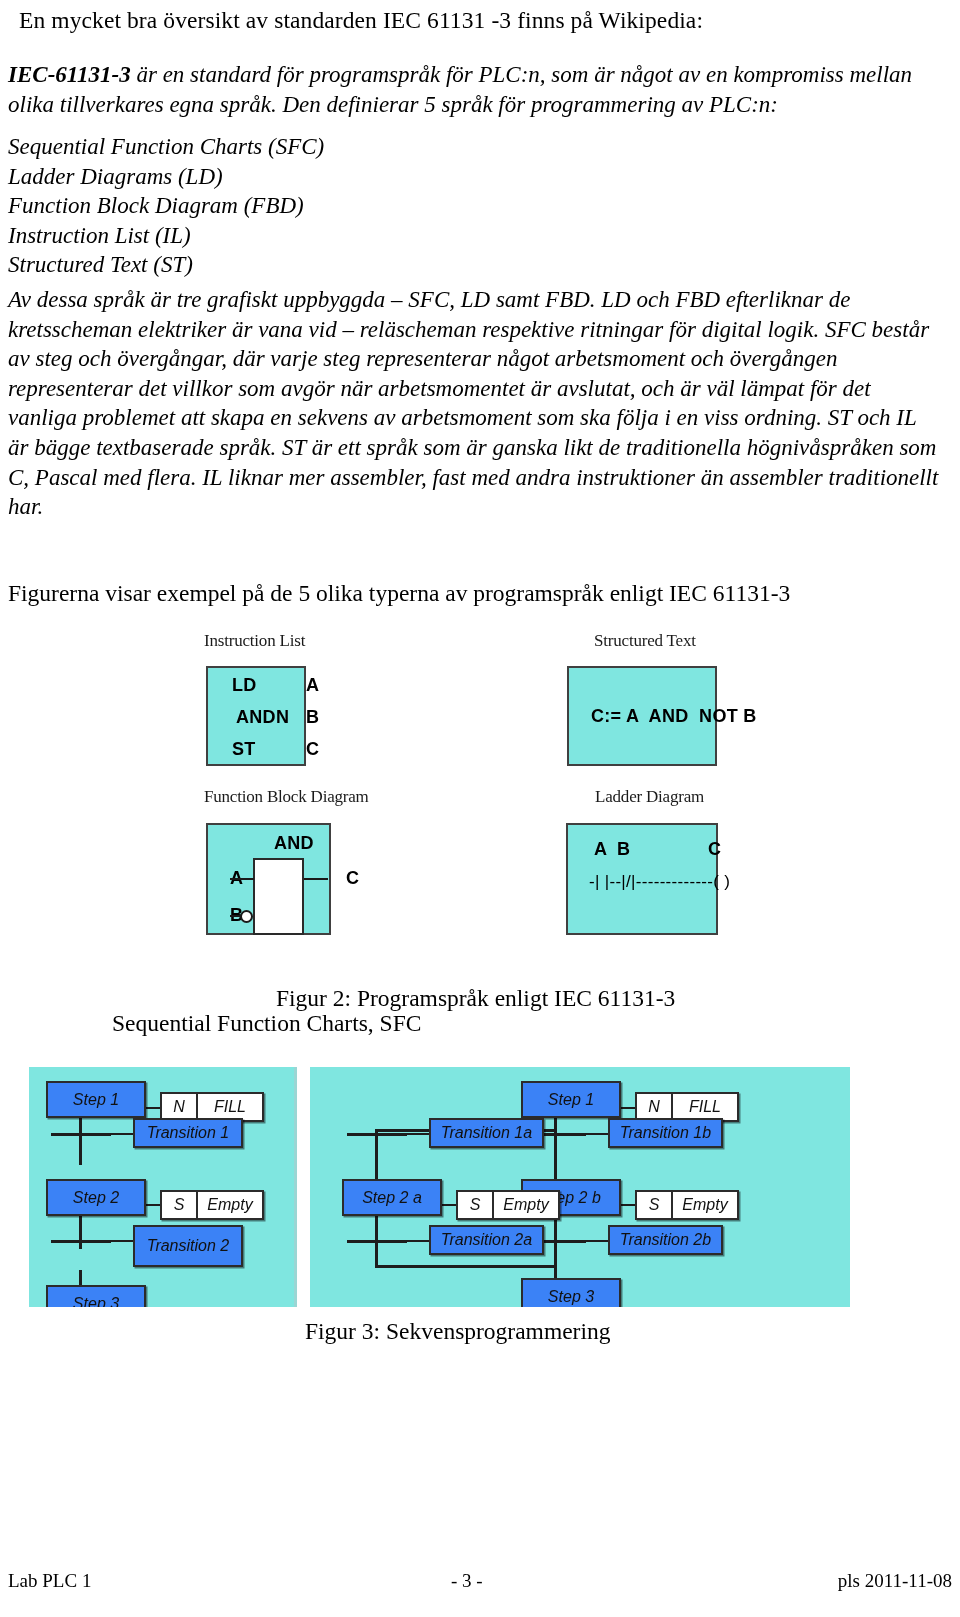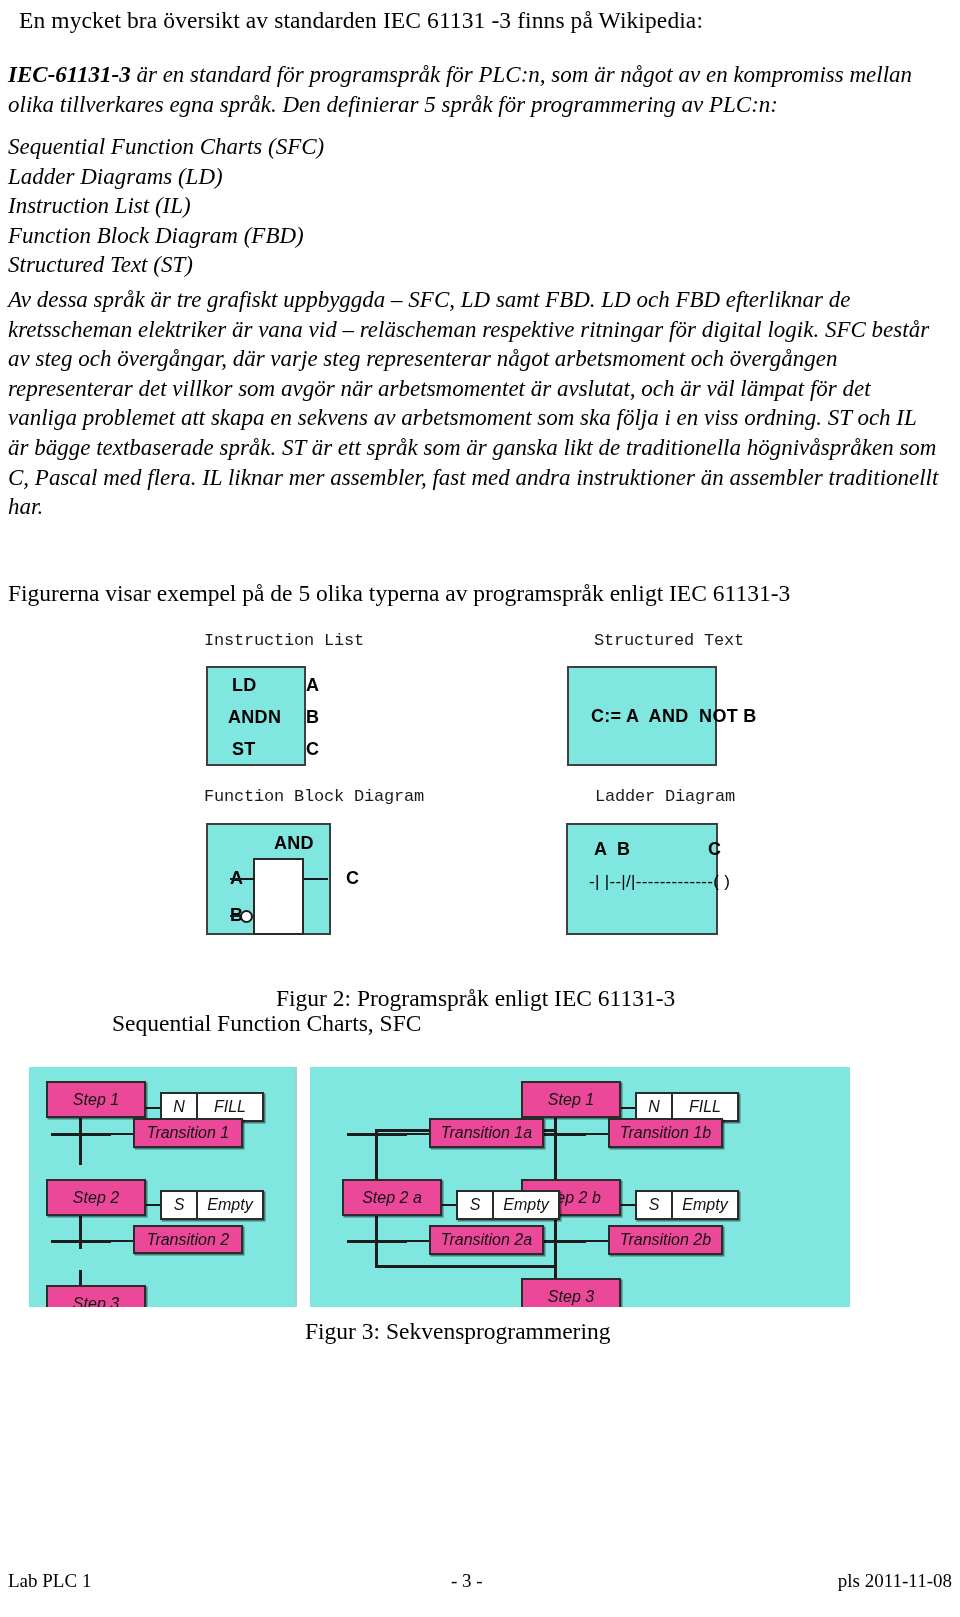--- a/index.html
+++ b/index.html
@@ -97,21 +97,21 @@
     font-size: 19px;
     font-style: normal;
   }
   .footer .f-left  { position: absolute; left: 8px;  top: 0; }
   .footer .f-mid   { position: absolute; left: 451px; top: 0; }
   .footer .f-right { position: absolute; right: 8px; top: 0; }
 
   
   .dia-label {
     position: absolute;
-    font-family: Liberation Mono, monospace;
+    font-family: Liberation Serif, serif;
     font-size: 17px;
     font-style: normal;
     color: #1a1a1a;
     white-space: nowrap;
     letter-spacing: -0.2px;
   }
 
   .dia-box {
     position: absolute;
     background: #7fe6e0;
@@ -152,21 +152,21 @@
   }
 
   
   .sfc-panel {
     position: absolute;
     background: #7fe6e0;
     overflow: hidden;
   }
   .sfc-node {
     position: absolute;
-    background: #ec4899;
+    background: #3b82f6;
     border: 2px solid #2b2b2b;
     box-sizing: border-box;
     font-family: "Liberation Sans", "DejaVu Sans", sans-serif;
     font-style: italic;
     font-size: 16px;
     color: #111;
     display: flex;
     align-items: center;
     justify-content: center;
     white-space: nowrap;
@@ -209,34 +209,34 @@
 
 <div class="page">
 
   <div class="intro-line">En mycket bra översikt av standarden IEC 61131 -3 finns på Wikipedia:</div>
 
   <div class="body-para" id="para-def"><b>IEC-61131-3</b><span> är en standard för programspråk för PLC:n, som är något av en kompromiss mellan olika tillverkares egna språk. Den definierar 5 språk för programmering av PLC:n:</span></div>
 
   <div class="lang-list">
     <div>Sequential Function Charts (SFC)</div>
     <div>Ladder Diagrams (LD)</div>
+    <div>Function Block Diagram (FBD)</div>
     <div>Instruction List (IL)</div>
-    <div>Function Block Diagram (FBD)</div>
     <div>Structured Text (ST)</div>
   </div>
 
   <div class="body-para" id="para-desc">Av dessa språk är tre grafiskt uppbyggda – SFC, LD samt FBD. LD och FBD efterliknar de kretsscheman elektriker är vana vid – reläscheman respektive ritningar för digital logik. SFC består av steg och övergångar, där varje steg representerar något arbetsmoment och övergången representerar det villkor som avgör när arbetsmomentet är avslutat, och är väl lämpat för det vanliga problemet att skapa en sekvens av arbetsmoment som ska följa i en viss ordning. ST och IL är bägge textbaserade språk. ST är ett språk som är ganska likt de traditionella högnivåspråken som C, Pascal med flera. IL liknar mer assembler, fast med andra instruktioner än assembler traditionellt har.</div>
 
   <div class="figurerna">Figurerna visar exempel på de 5 olika typerna av programspråk enligt IEC 61131-3</div>
 
   <div class="dia-label" style="left:204px; top:631px;">Instruction List</div>
   <div class="dia-box" style="left:206px; top:666px; width:100px; height:100px;"></div>
   <div class="mono-code" style="left:216px; top:675px;">LD</div>
   <div class="mono-code" style="left:290px; top:675px;">A</div>
-  <div class="mono-code" style="left:212px; top:707px;text-align:right;">ANDN</div>
+  <div class="mono-code" style="left:220px; top:707px;text-align:right;">ANDN</div>
   <div class="mono-code" style="left:290px; top:707px;">B</div>
   <div class="mono-code" style="left:216px; top:739px;">ST</div>
   <div class="mono-code" style="left:290px; top:739px;">C</div>
 
   <div class="dia-label" style="left:594px; top:631px;">Structured Text</div>
   <div class="dia-box" style="left:567px; top:666px; width:150px; height:100px;"></div>
   <div class="mono-code" style="left:575px; top:706px;">C:= A  AND  NOT B</div>
 
   <div class="dia-label" style="left:204px; top:787px;">Function Block Diagram</div>
   <div class="dia-box" style="left:206px; top:823px; width:125px; height:112px;"></div>
@@ -281,21 +281,21 @@
     <div class="sfc-action" style="left:131px; top:25px; width:104px; height:30px;">
       <div class="qual">N</div>
       <div class="act">FILL</div>
     </div>
     <div class="sfc-action" style="left:131px; top:123px; width:104px; height:30px;">
       <div class="qual">S</div>
       <div class="act">Empty</div>
     </div>
 
     <div class="sfc-node" style="left:104px; top:51px; width:110px; height:30px;">Transition 1</div>
-    <div class="sfc-node" style="left:104px; top:158px; width:110px; height:29px;">Transition 2</div>
+    <div class="sfc-node" style="left:104px; top:158px; width:110px; height:42px;">Transition 2</div>
   </div>
   <div class="divider-v" style="left:294px; top:1067px; width:3px; height:240px;"></div>
 
   <div class="sfc-panel" style="left:310px; top:1067px; width:540px; height:240px;">
 
     <div class="sfc-line" style="left:244px; top:40px; width:3px; height:25px;"></div>
 
     <div class="sfc-line" style="left:65px; top:62px; width:182px; height:3px;"></div>
 
     <div class="sfc-line" style="left:65px; top:62px; width:3px; height:53px;"></div>

